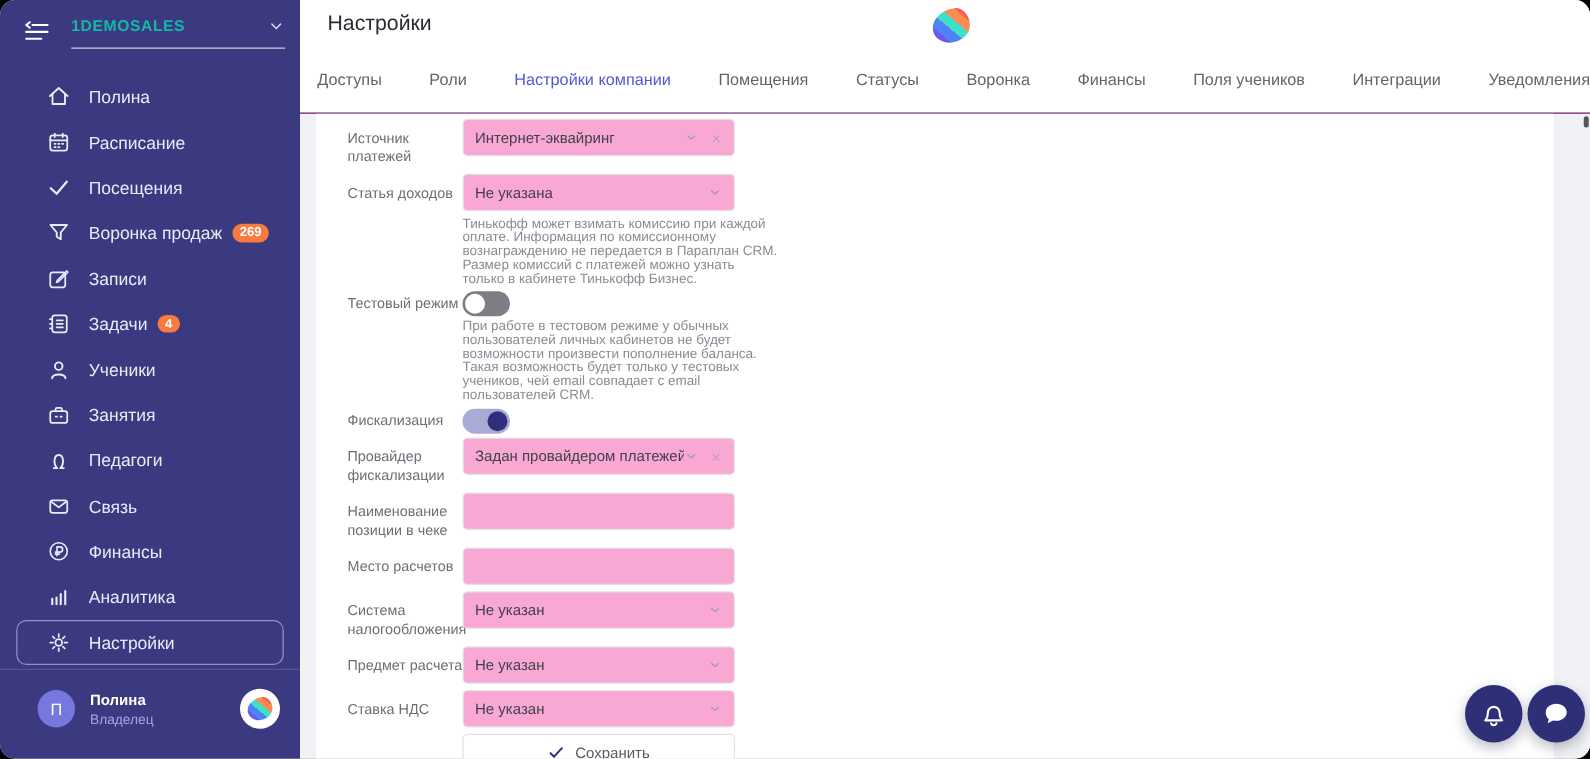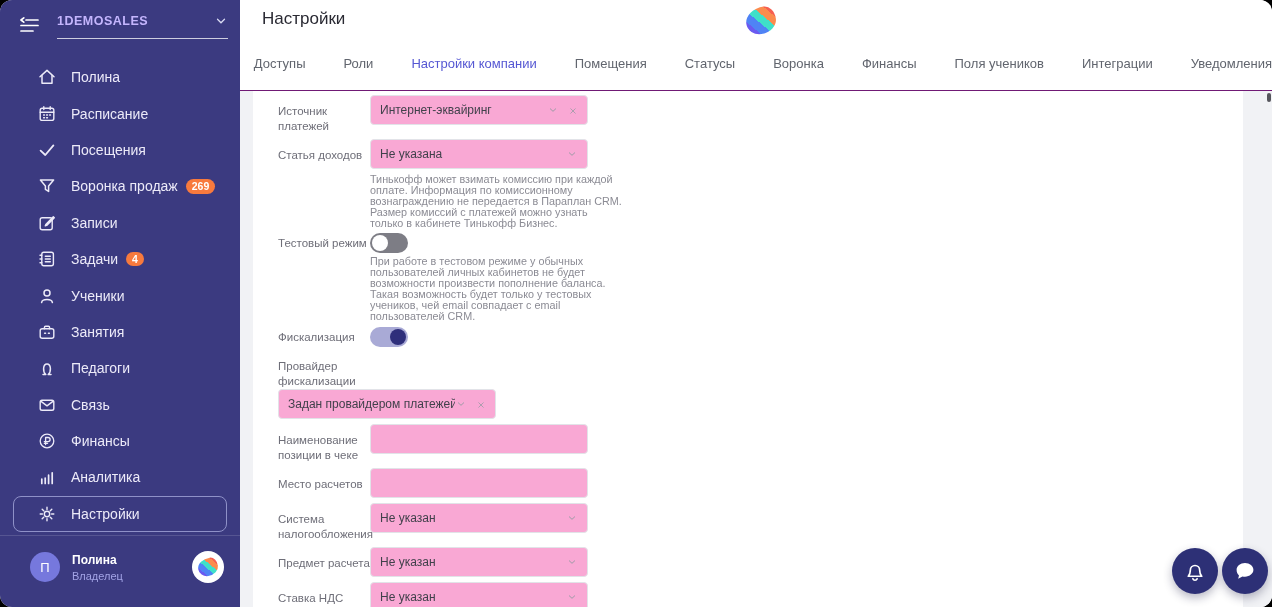--- a/index.html
+++ b/index.html
@@ -7,21 +7,21 @@
   *{box-sizing:border-box;}
   .window{position:relative;width:1272px;height:607px;border-radius:12px;overflow:hidden;background:#fff;}
 
   
   .sidebar{position:absolute;left:0;top:0;bottom:0;width:240px;background:#3b3a80;color:#fff;
     display:flex;flex-direction:column;z-index:5;}
   .side-top{display:flex;align-items:flex-start;padding:14px 12px 4px 18px;}
   .hamburger{width:22px;height:18px;color:#fff;margin-top:2px;cursor:pointer;flex-shrink:0;}
   .brand-box{margin-left:17px;flex:1;display:flex;justify-content:space-between;align-items:center;
     padding-bottom:10px;border-bottom:1px solid rgba(255,255,255,.75);cursor:pointer;}
-  .brand-name{font-size:12.5px;font-weight:bold;letter-spacing:.5px;color:#c4b5fd;}
+  .brand-name{font-size:12.5px;font-weight:bold;letter-spacing:.5px;color:#14b8a6;}
   .brand-chev{width:14px;height:14px;color:#d9daf2;}
   nav{margin-top:16px;flex:0 0 auto;}
   .nav-item{margin:0 13px;height:36.4px;display:flex;align-items:center;padding-left:23px;
     border:1px solid transparent;border-radius:8px;cursor:pointer;}
   .nav-item.active{border-color:#8f91c8;}
   .nav-ic{width:20px;height:20px;color:#eceaf8;flex-shrink:0;}
   .nav-lb{margin-left:14px;font-size:14px;color:#eceaf8;white-space:nowrap;}
   .badge{margin-left:8px;background:#f87a3d;color:#fff;font-size:10.5px;font-weight:bold;
     border-radius:8px;padding:2px 6px;line-height:1;}
   .side-footer{margin-top:auto;border-top:1px solid rgba(255,255,255,.14);
@@ -59,21 +59,21 @@
   .mini-ic{width:12px;height:12px;color:#9a9aa4;flex-shrink:0;cursor:pointer;}
   .mini-ic.clear{width:10px;height:10px;margin-left:9px;}
   .note{margin-left:92px;width:254px;font-size:10.8px;line-height:11px;color:#8b8b94;margin-bottom:4px;}
   .note1{margin-bottom:3px;}
   .toggle{position:relative;width:38px;height:20px;border-radius:10px;margin-top:1px;cursor:pointer;}
   .toggle.off{background:#7d7d85;}
   .toggle.on{background:#a9aad6;}
   .knob{position:absolute;top:2px;width:16px;height:16px;border-radius:50%;}
   .toggle.off .knob{left:2px;background:#fff;}
   .toggle.on .knob{right:2px;background:#2f2f7b;}
-  .row-gap{flex-direction:column;}
+  .row-gap{}
   .row-tight{margin-bottom:3px;}
   .save-btn{margin-left:92px;width:218px;height:30px;border:1px solid #e2e3e8;border-radius:4px;
     background:#fff;display:flex;align-items:center;justify-content:center;gap:8px;cursor:pointer;
     font-family:"Liberation Sans",sans-serif;}
   .save-ic{width:14px;height:14px;color:#2b2b7e;}
   .save-tx{font-size:12px;color:#5a5a66;font-weight:500;}
 
   
   .thumb{position:absolute;right:1px;top:2px;width:4px;height:9px;border-radius:2px;background:#55555c;cursor:pointer;}
 

